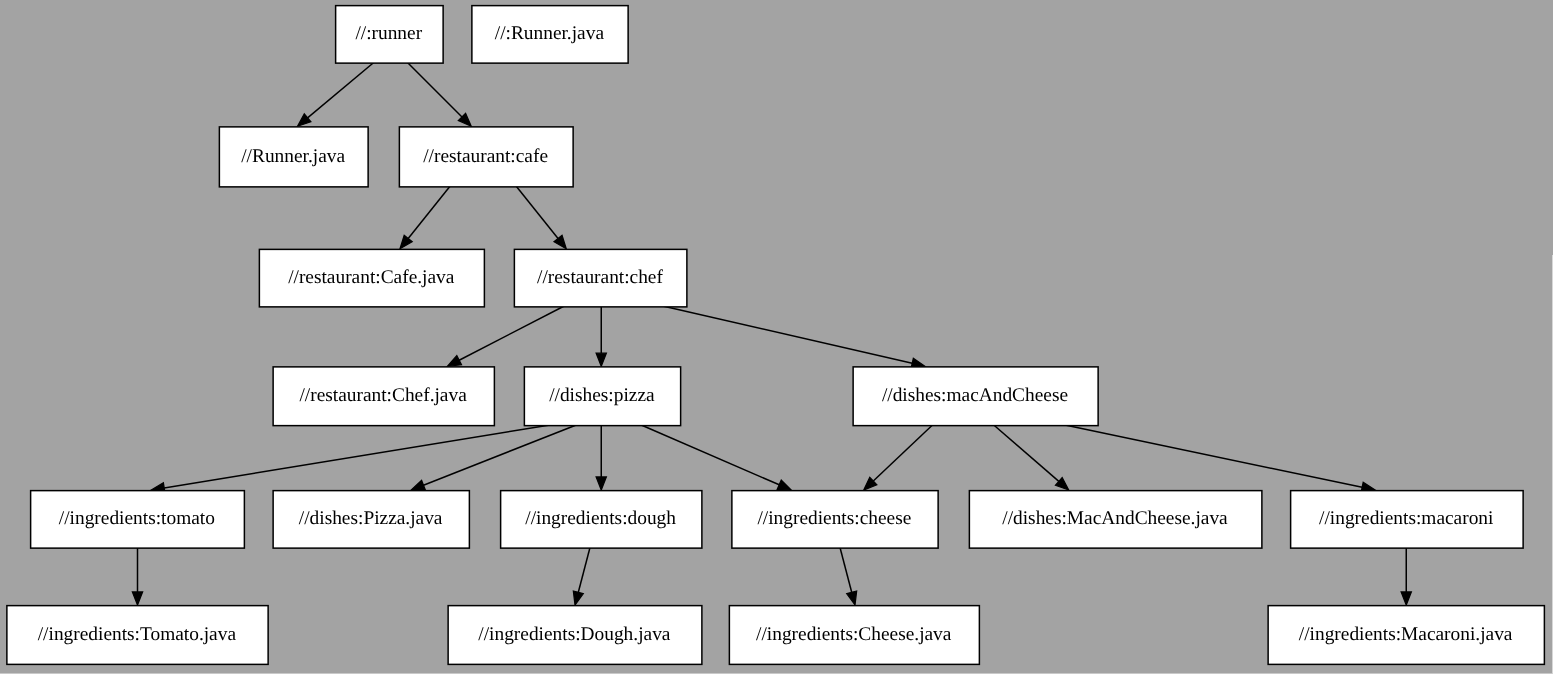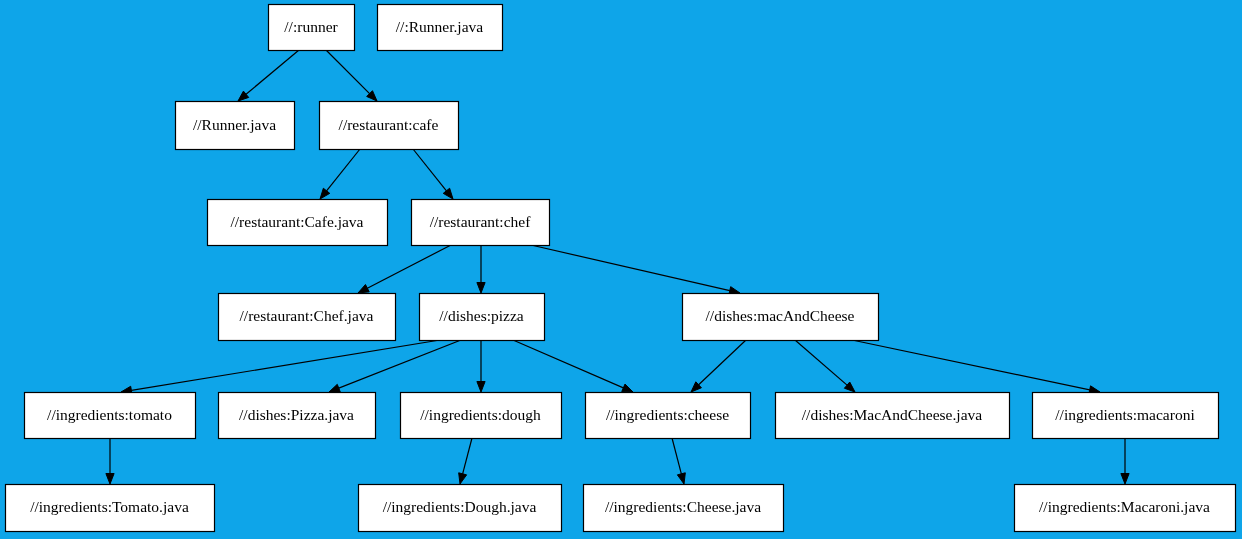--- a/index.html
+++ b/index.html
@@ -4,21 +4,21 @@
 <style>
   html, body {
     margin: 0;
     padding: 0;
     background: #ffffff;
   }
   #graph-root {
     position: relative;
     width: 1242px;
     height: 539px;
-    background: #0ea5e9;
+    background: #a3a3a3;
     font-family: "Liberation Serif", "DejaVu Serif", serif;
     overflow: hidden;
   }
   #graph-svg {
     position: absolute;
     top: 0;
     left: 0;
     width: 1242px;
     height: 539px;
   }

